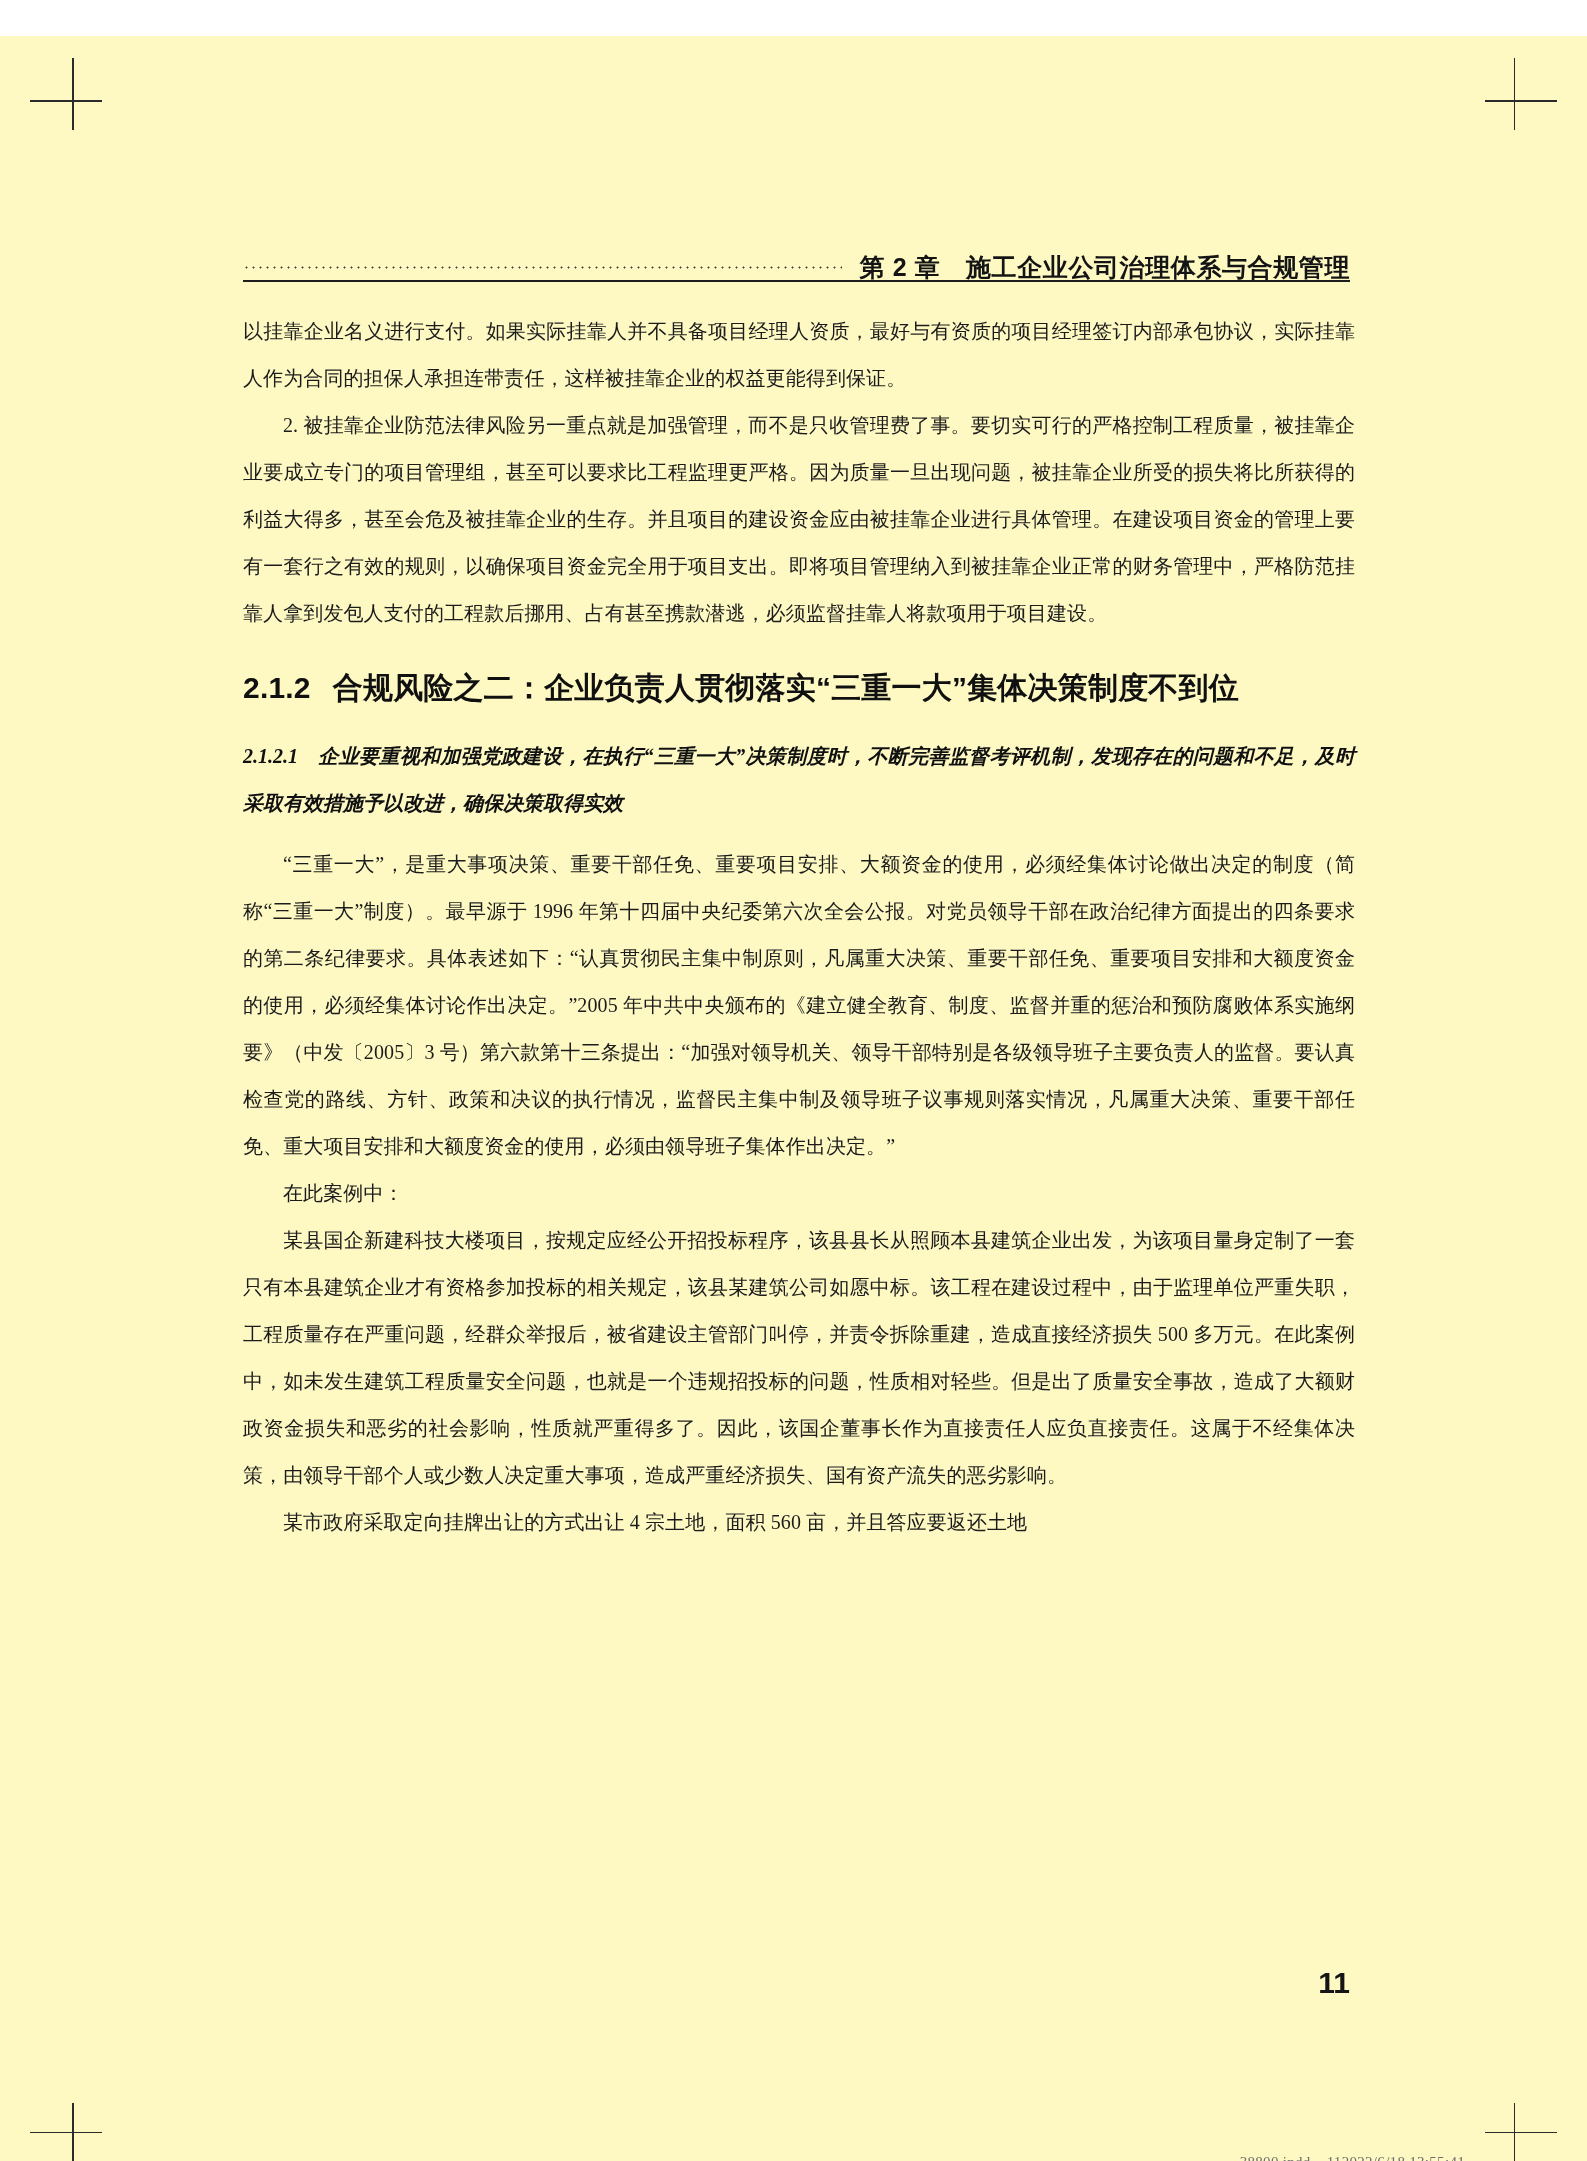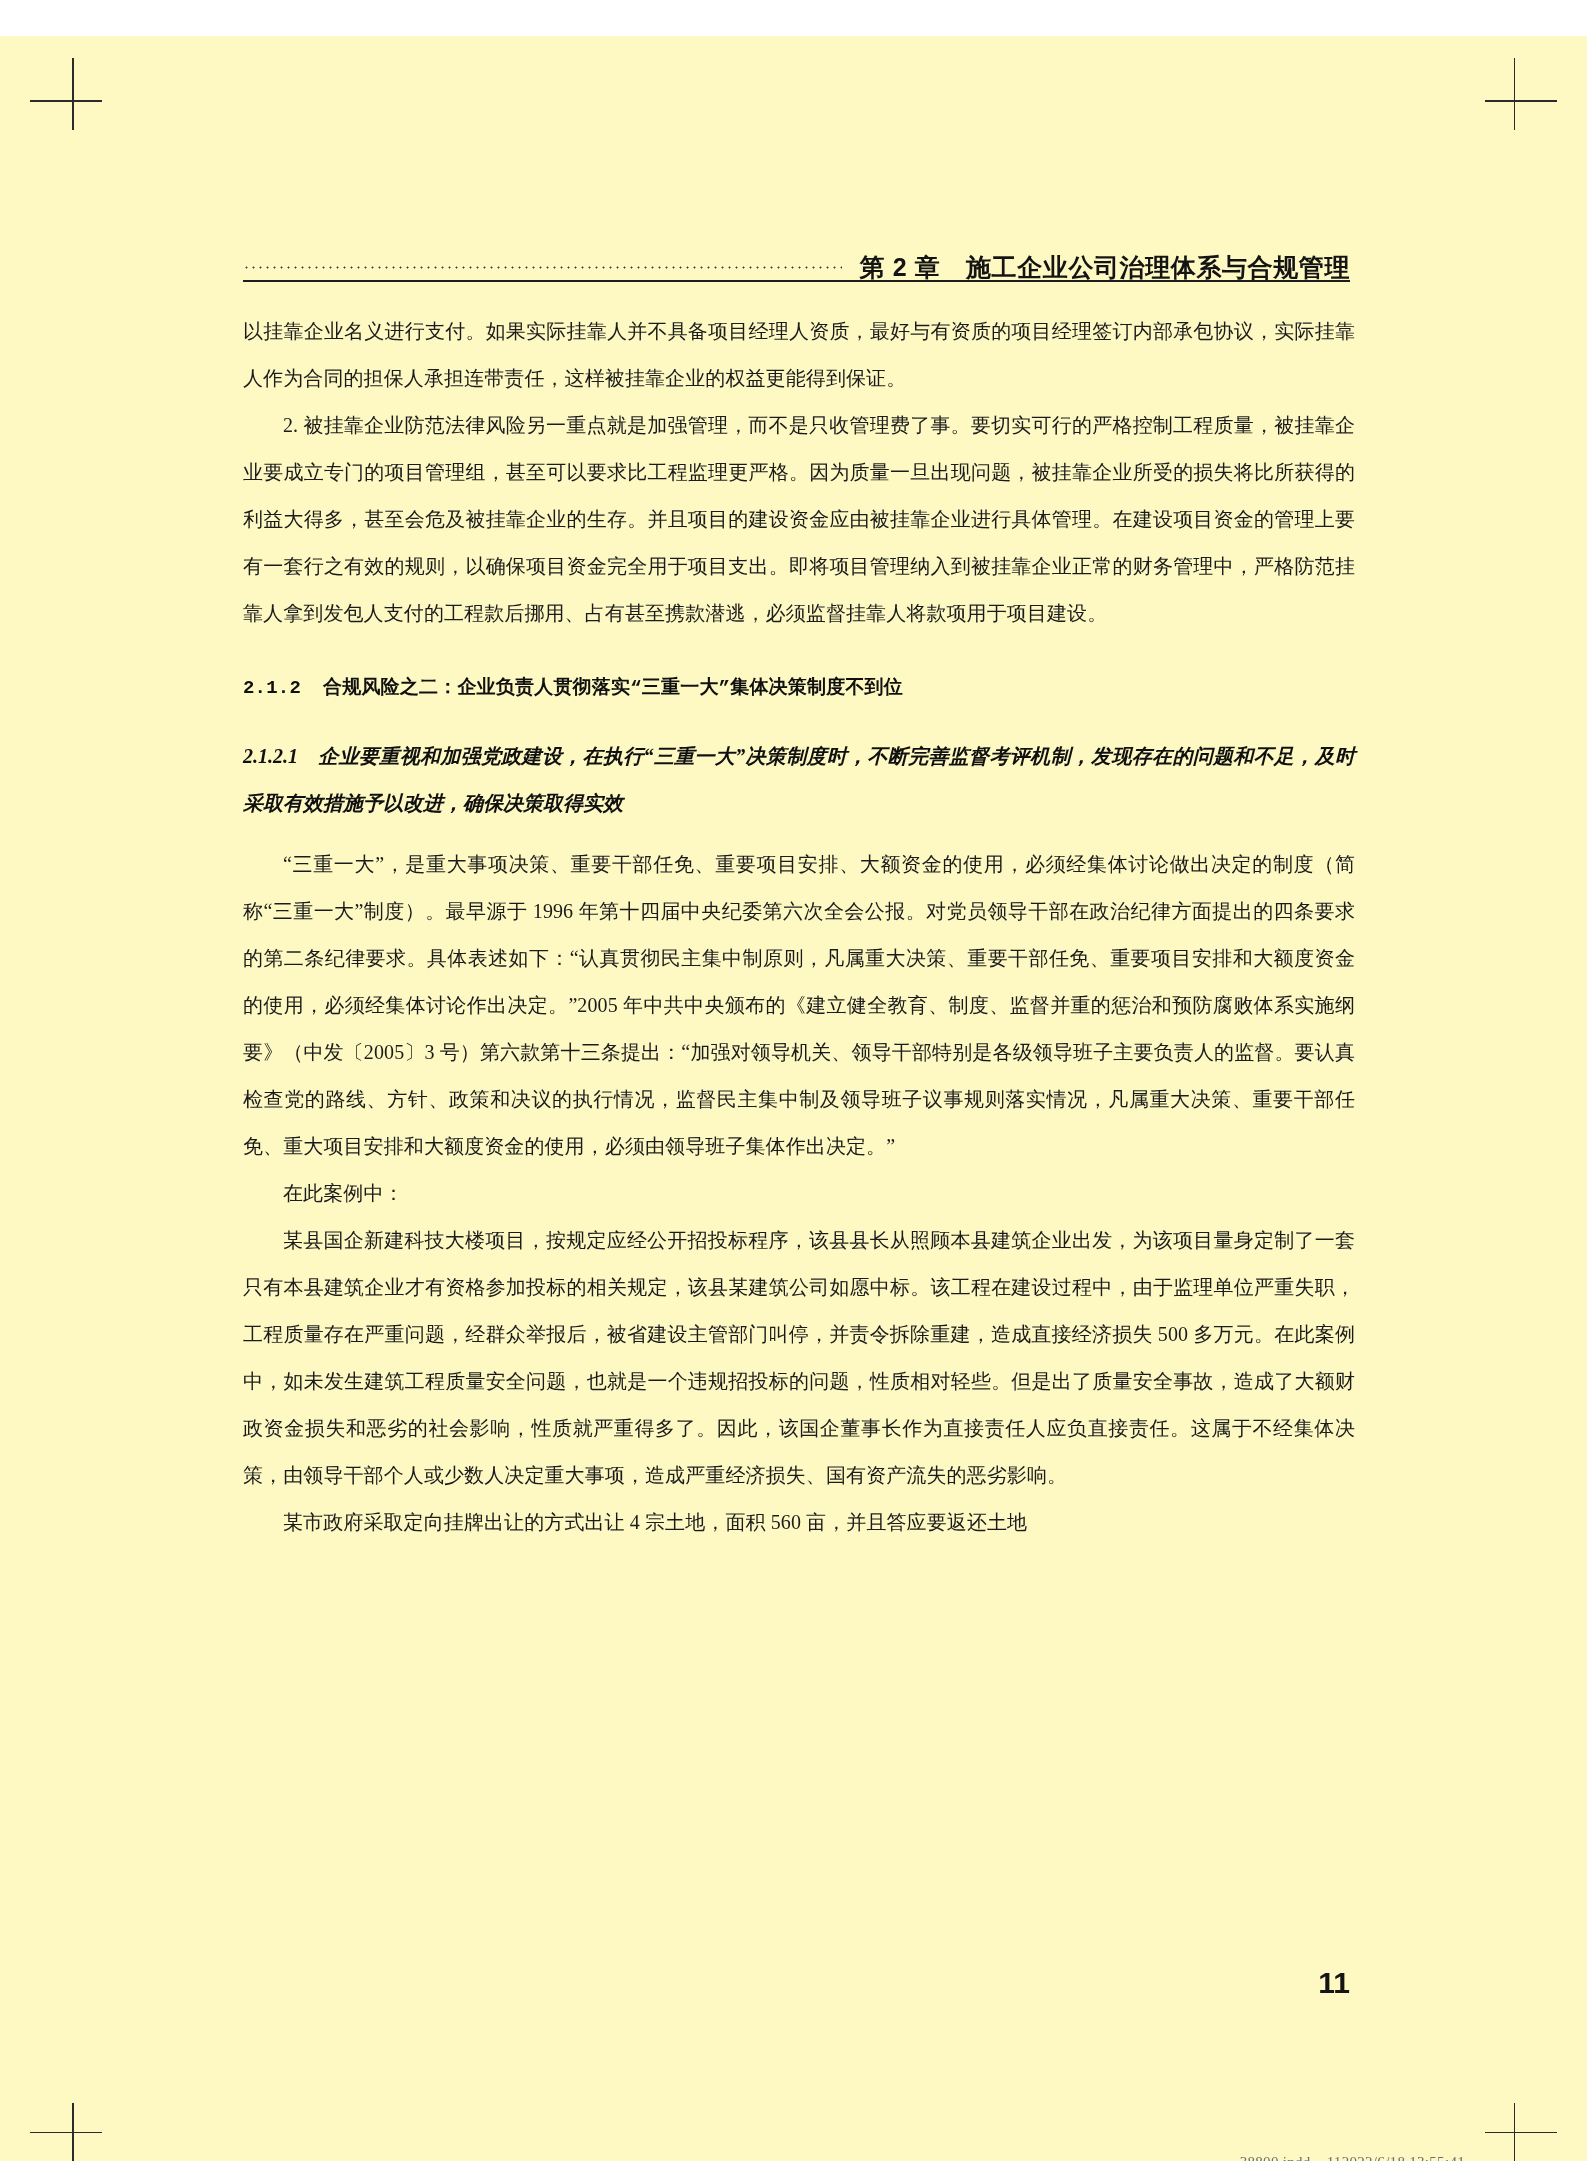--- a/index.html
+++ b/index.html
@@ -110,22 +110,22 @@
     line-height: 47px;
     text-align: justify;
     text-justify: inter-ideograph;
     letter-spacing: 0.1px;
     color: #1b1b1b;
   }
   p.indent { text-indent: 2em; }
 
   h2.sec {
     margin: 28px 0 20px 0;
-    font-family: Liberation Mono, monospace;
-    font-size: 19px;
+    font-family: Liberation Sans, sans-serif;
+    font-size: 30px;
     font-weight: 700;
     line-height: 46px;
     letter-spacing: 0.2px;
     color: #101010;
   }
   h2.sec .num { margin-right: 22px; }
 
   h3.subsec {
     margin: 22px 0 14px 0;
     font-size: 20px;

